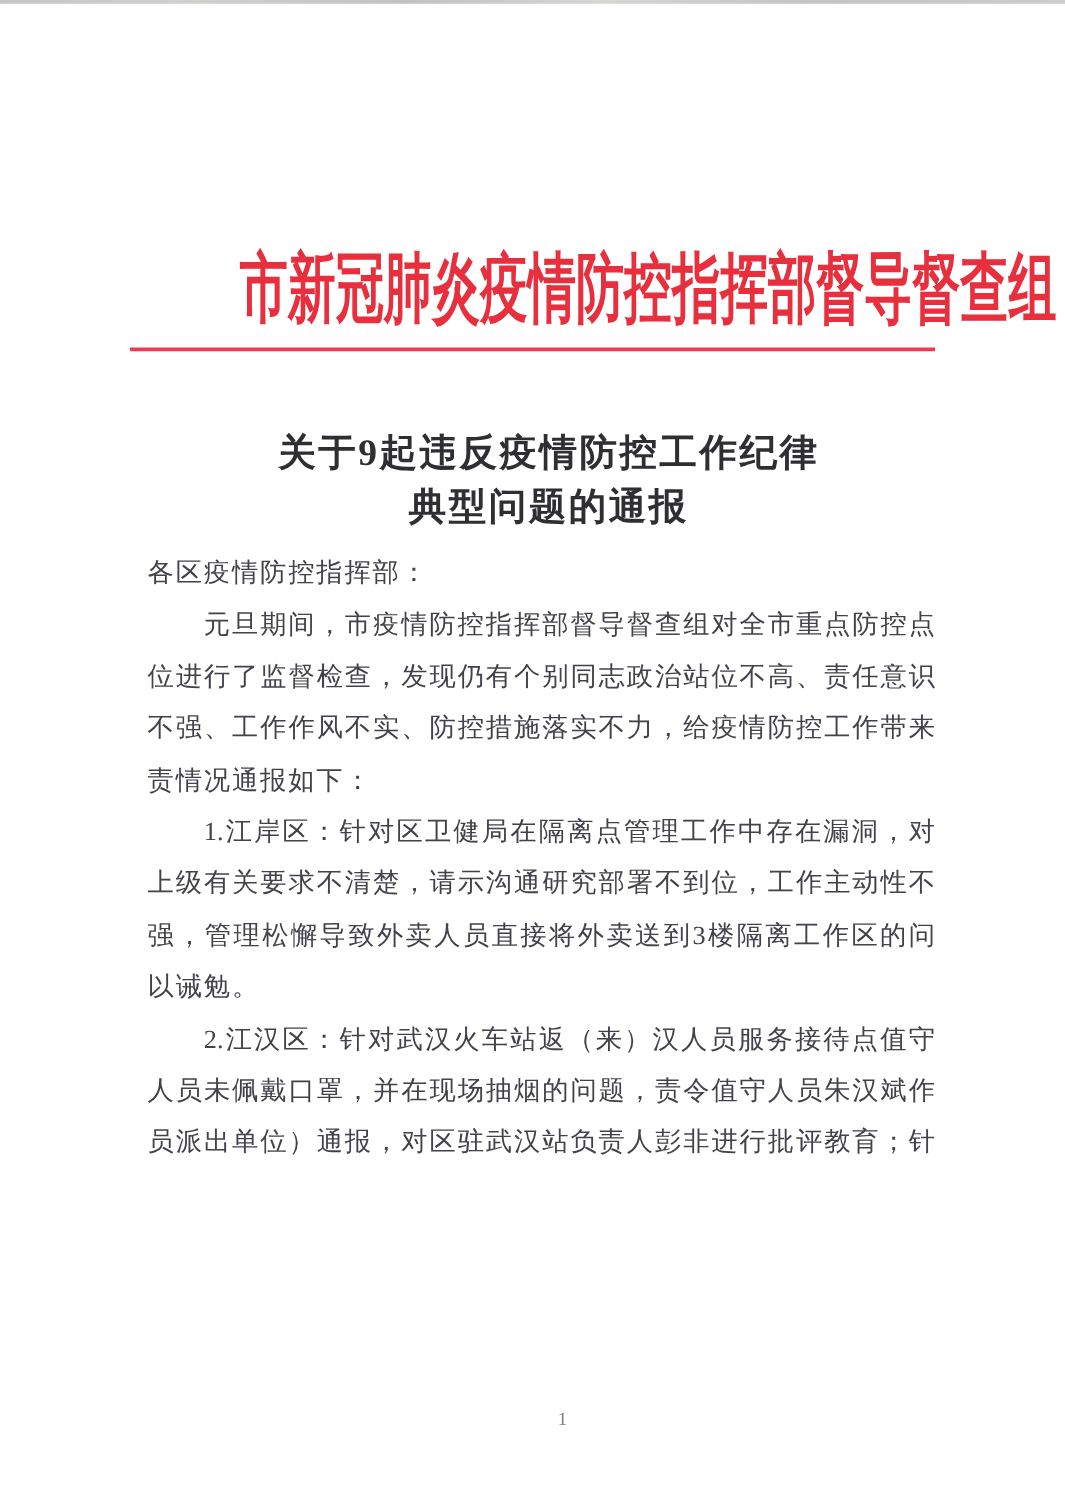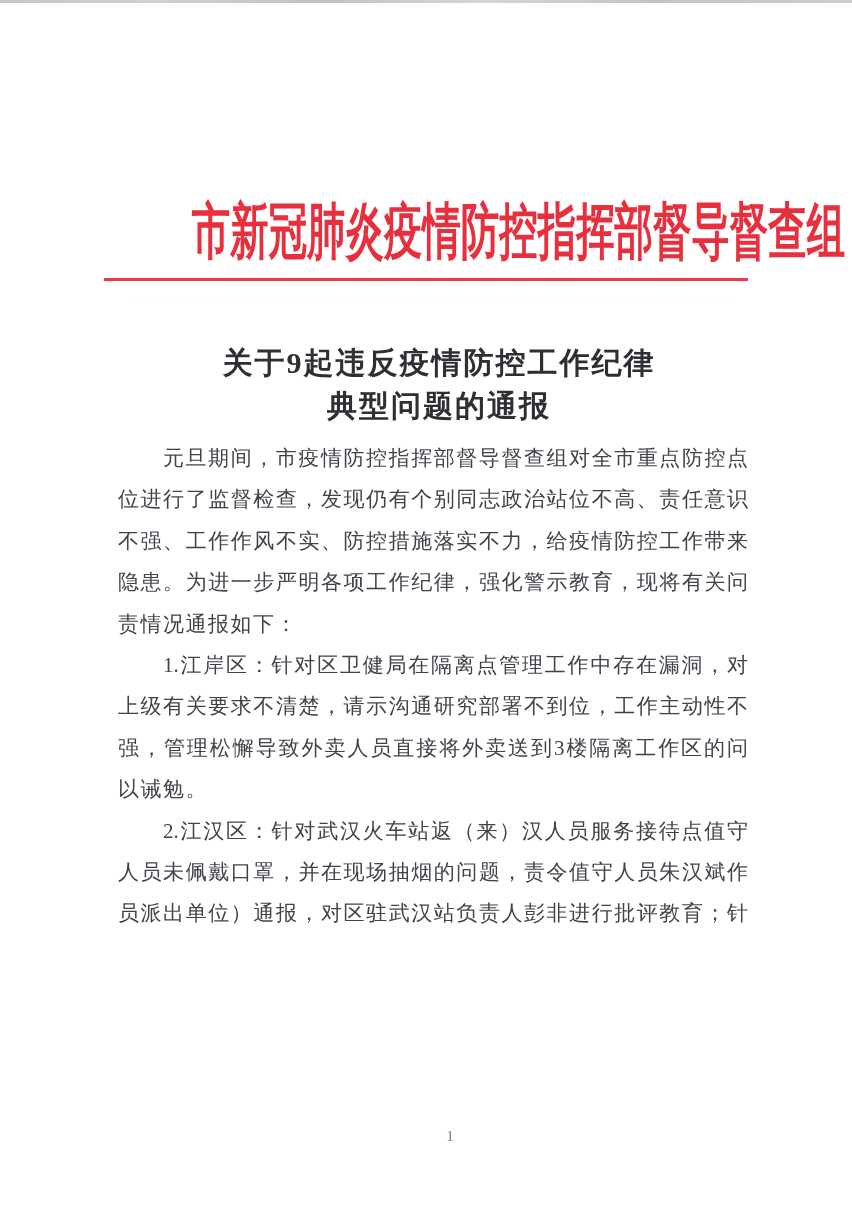--- a/index.html
+++ b/index.html
@@ -99,25 +99,25 @@
   </div>
 
   <div class="letterhead-rule"></div>
 
   <div class="doc-title">
     <div>关于9起违反疫情防控工作纪律</div>
     <div>典型问题的通报</div>
   </div>
 
   <div class="doc-body">
+    <div class="line">各区疫情防控指挥部：</div>
     <div id="paragraphs">
         <div class="line indent just">元旦期间，市疫情防控指挥部督导督查组对全市重点防控点</div>
         <div class="line just">位进行了监督检查，发现仍有个别同志政治站位不高、责任意识</div>
         <div class="line just">不强、工作作风不实、防控措施落实不力，给疫情防控工作带来</div>
-        <div class="line just">隐患。为进一步严明各项工作纪律，强化警示教育，现将有关问</div>
         <div class="line">责情况通报如下：</div>
         <div class="line indent just">1.江岸区：针对区卫健局在隔离点管理工作中存在漏洞，对</div>
         <div class="line just">上级有关要求不清楚，请示沟通研究部署不到位，工作主动性不</div>
         <div class="line just">强，管理松懈导致外卖人员直接将外卖送到3楼隔离工作区的问</div>
         <div class="line">以诫勉。</div>
         <div class="line indent just">2.江汉区：针对武汉火车站返（来）汉人员服务接待点值守</div>
         <div class="line just">人员未佩戴口罩，并在现场抽烟的问题，责令值守人员朱汉斌作</div>
         <div class="line just">员派出单位）通报，对区驻武汉站负责人彭非进行批评教育；针</div>
       </div>
   </div>

